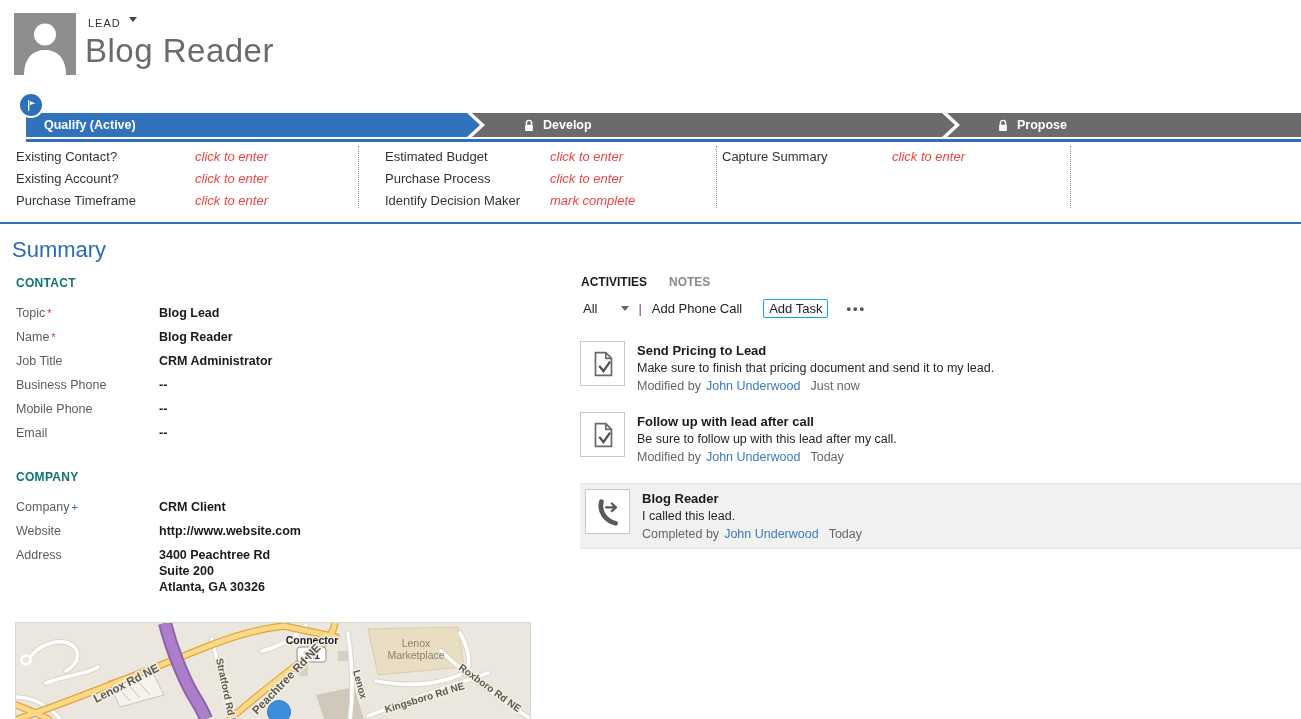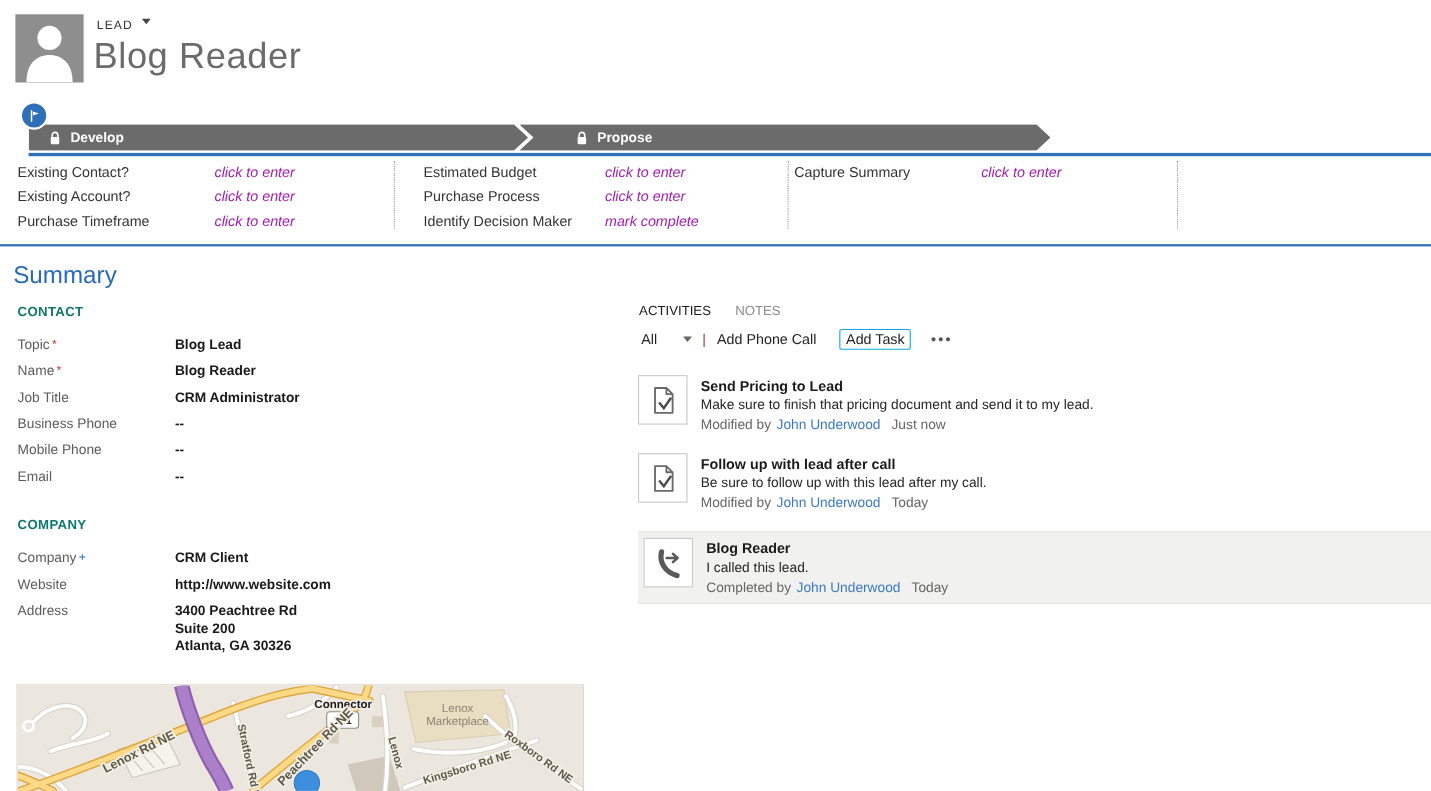--- a/index.html
+++ b/index.html
@@ -28,21 +28,21 @@
   .stage:nth-child(3){ left:921px; width:354px; padding-left:50px;
     clip-path:polygon(0 0,354px 0,354px 100%,0 100%,13px 50%); }
   .lock { margin-right:8px; display:flex; }
   .process-underline { position:absolute; left:26px; top:139px; width:1275px; height:3px; background:#2e6fb7; }
 
   .pf-col { position:absolute; top:145px; }
   .pf-col1 { left:16px; } .pf-col2 { left:385px; } .pf-col3 { left:722px; }
   .pf-row { display:flex; align-items:center; height:22px; font-size:13px; }
   .pf-label { color:#333; }
   .pf-col1 .pf-label { width:179px; } .pf-col2 .pf-label { width:165px; } .pf-col3 .pf-label { width:170px; }
-  .pf-link { color:#a21caf; font-style:italic; cursor:pointer; text-decoration:none; }
+  .pf-link { color:#ef4444; font-style:italic; cursor:pointer; text-decoration:none; }
   .pf-divider { position:absolute; top:146px; height:62px; width:0; border-left:1px dotted #999; }
   #pf-div1 { left:358px; } #pf-div2 { left:716px; } #pf-div3 { left:1070px; }
 
   .section-divider { position:absolute; left:0; top:222px; width:1301px; height:2px; background:#2e6fb7; }
   .summary-title { position:absolute; left:12px; top:237px; font-size:22px; font-weight:300; color:#2a6bb8; }
 
   
   .info-heading { position:absolute; left:16px; font-size:12px; font-weight:bold; color:#0f766e; letter-spacing:.3px; }
   #contact-heading { top:276px; } #company-heading { top:470px; }
   .fields-block { position:absolute; left:16px; width:520px; }
@@ -50,21 +50,21 @@
   .field-row { display:flex; align-items:flex-start; min-height:16px; margin-bottom:8px; font-size:12.5px; }
   .field-label-wrap { width:143px; color:#5c5c5c; line-height:16px; }
   .marker { color:#c43a3a; font-size:11px; vertical-align:top; margin-left:2px; }
   .marker.plus { color:#2a6bb8; }
   .field-value { font-weight:bold; color:#1a1a1a; line-height:16px; white-space:pre-line; }
 
   
   .map { position:absolute; left:16px; top:623px; width:514px; height:96px; overflow:hidden; outline:1px solid #dcd8d0; cursor:grab; }
 
   
-  .activities-tabs { position:absolute; left:581px; top:275px; display:flex; gap:22px; font-size:12px; font-weight:normal; }
+  .activities-tabs { position:absolute; left:581px; top:275px; display:flex; gap:22px; font-size:12px; font-weight:bold; }
   .tab-activities { color:#1a1a1a; cursor:pointer; }
   .tab-notes { color:#8a8a8a; cursor:pointer; }
   .activities-toolbar { position:absolute; left:583px; top:297px; display:flex; align-items:center; height:22px; font-size:13px; color:#222; }
   .filter-label { margin-right:24px; cursor:pointer; }
   .tb-caret { width:0; height:0; border-left:4px solid transparent; border-right:4px solid transparent; border-top:5px solid #666; margin-right:9px; cursor:pointer; }
   .tb-sep { color:#8a4444; margin-right:10px; }
   .add-phone { margin-right:21px; cursor:pointer; }
   .add-task { border:1px solid #0ea5e9; border-radius:2px; padding:1px 5px; cursor:pointer; }
   .more-dots { margin-left:18px; color:#555; font-weight:bold; letter-spacing:2px; font-size:13px; cursor:pointer; }
 
@@ -101,20 +101,24 @@
 
   <div class="flag-badge">
     <svg width="16" height="16" viewBox="0 0 24 24">
       <path d="M8.5 20 V5.5" stroke="#fff" stroke-width="2" stroke-linecap="round"></path>
       <path d="M10.5 6.5 L18.5 9.2 L10.5 12 Z" fill="#fff"></path>
     </svg>
   </div>
 
   <div class="process-bar">
 
+      <div class="stage active">
+
+        <span class="stage-label">Qualify (Active)</span>
+      </div>
 
       <div class="stage">
         <span class="lock">
           <svg width="12" height="15" viewBox="0 0 14 16">
             <path d="M4 7.5 V5 a3 3 0 0 1 6 0 V7.5" stroke="#fff" stroke-width="1.7" fill="none"></path>
             <rect x="2.5" y="7" width="9" height="7.5" rx="1" fill="#fff"></rect>
           </svg>
         </span>
         <span class="stage-label">Develop</span>
       </div>

